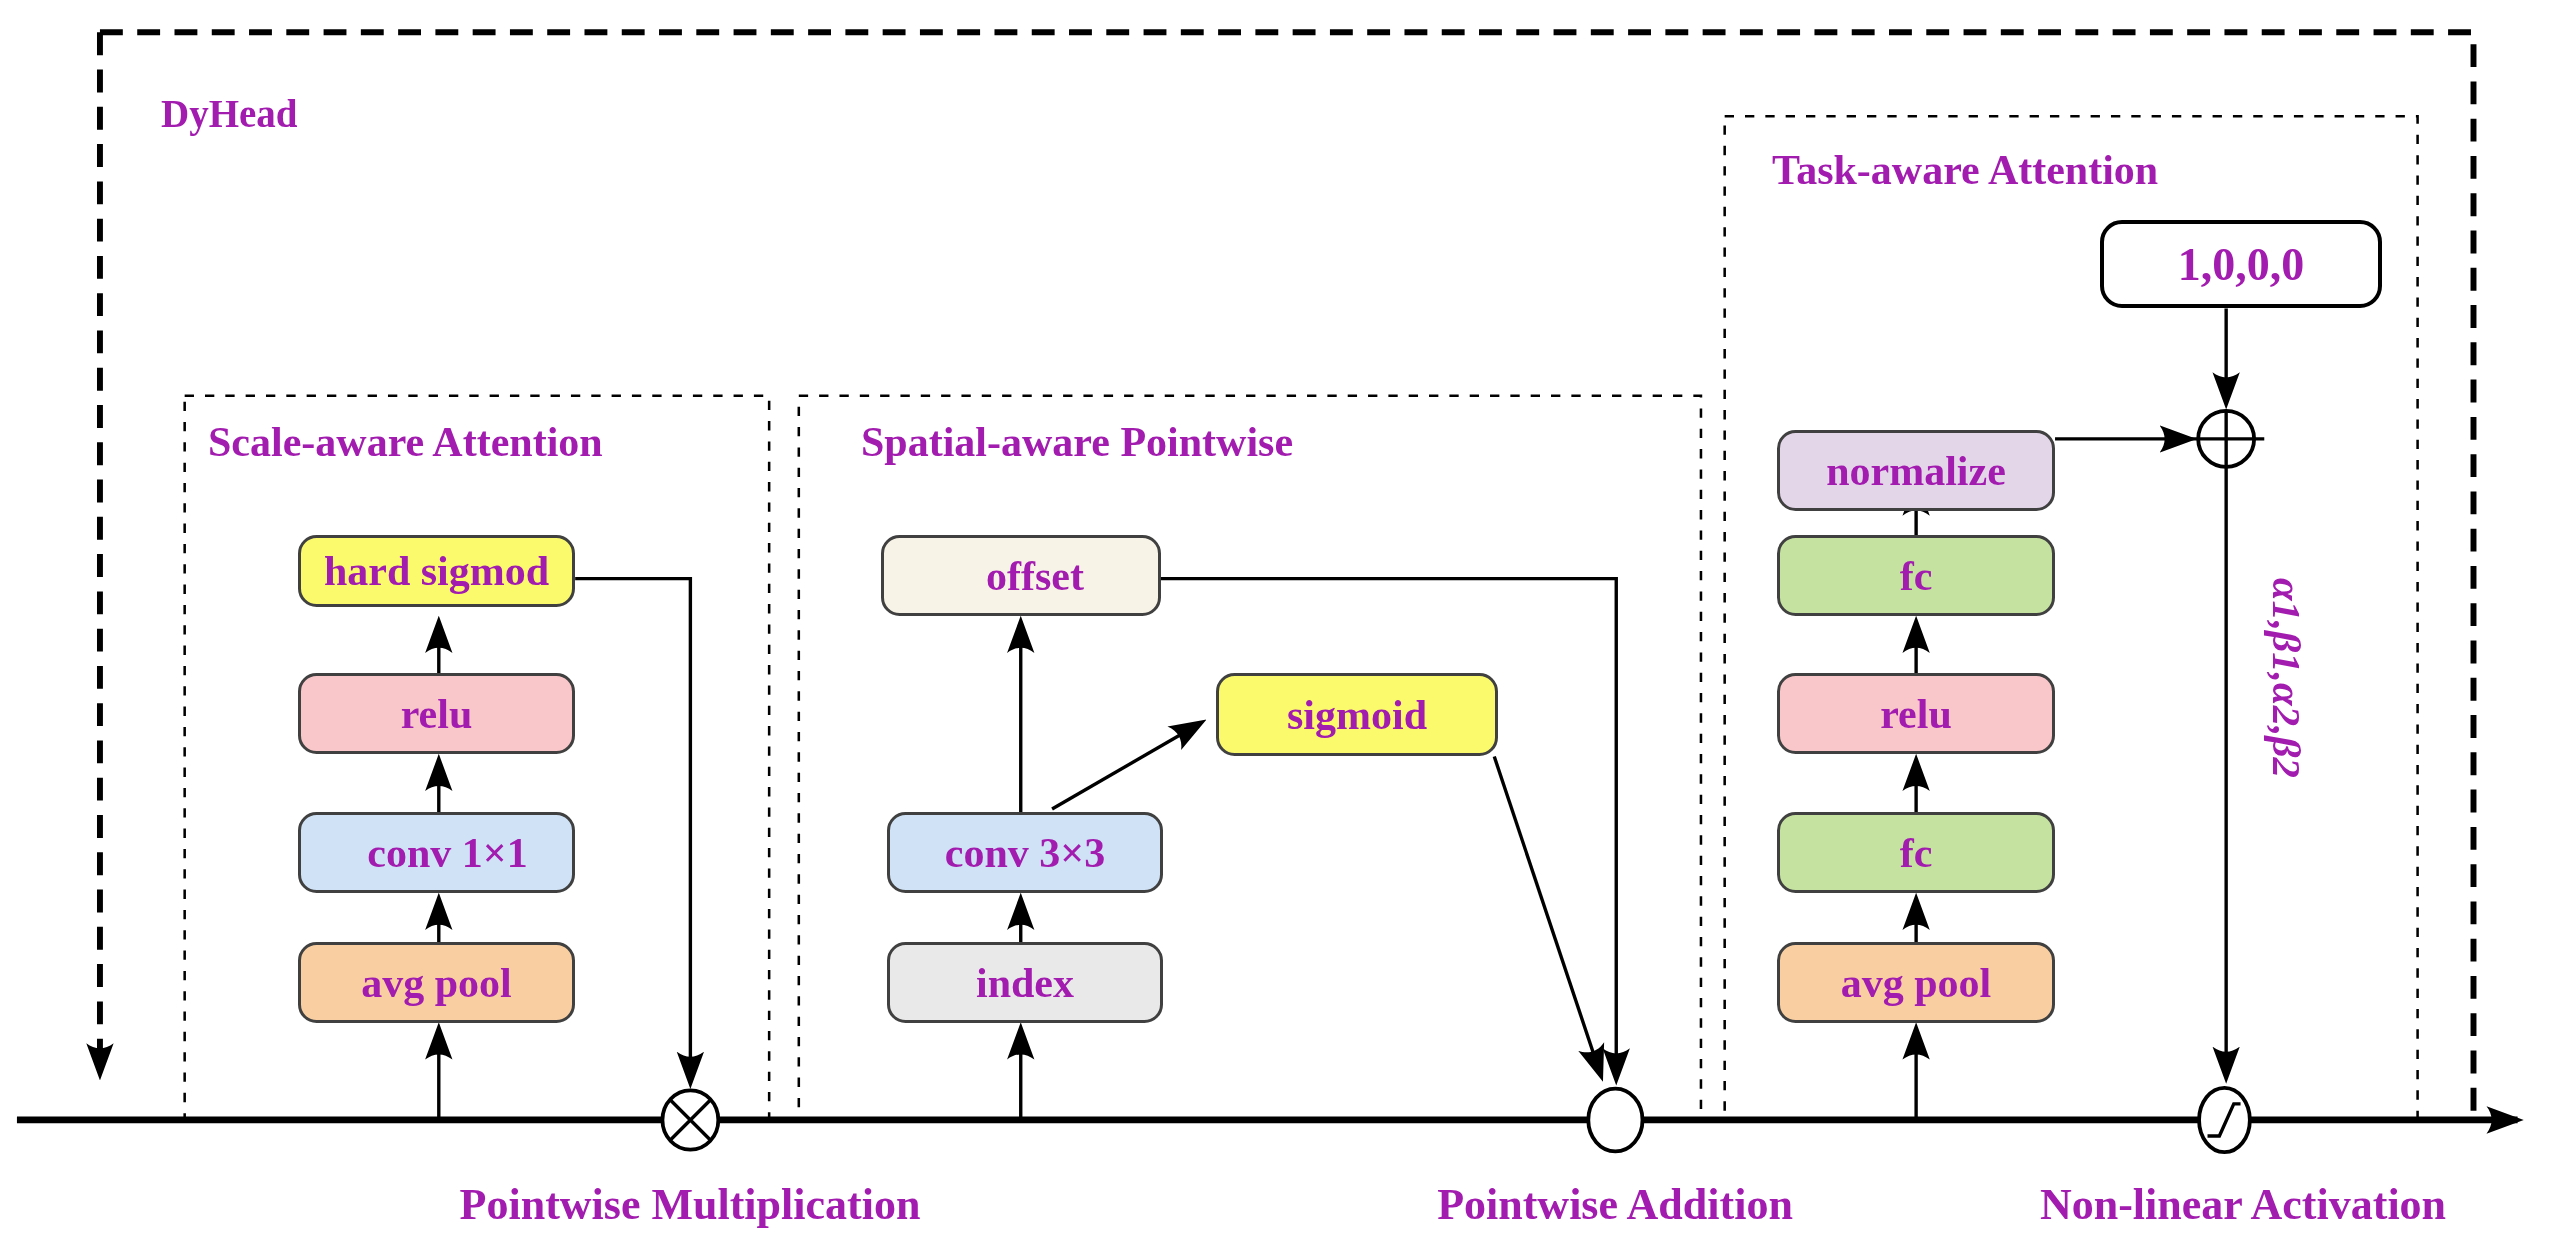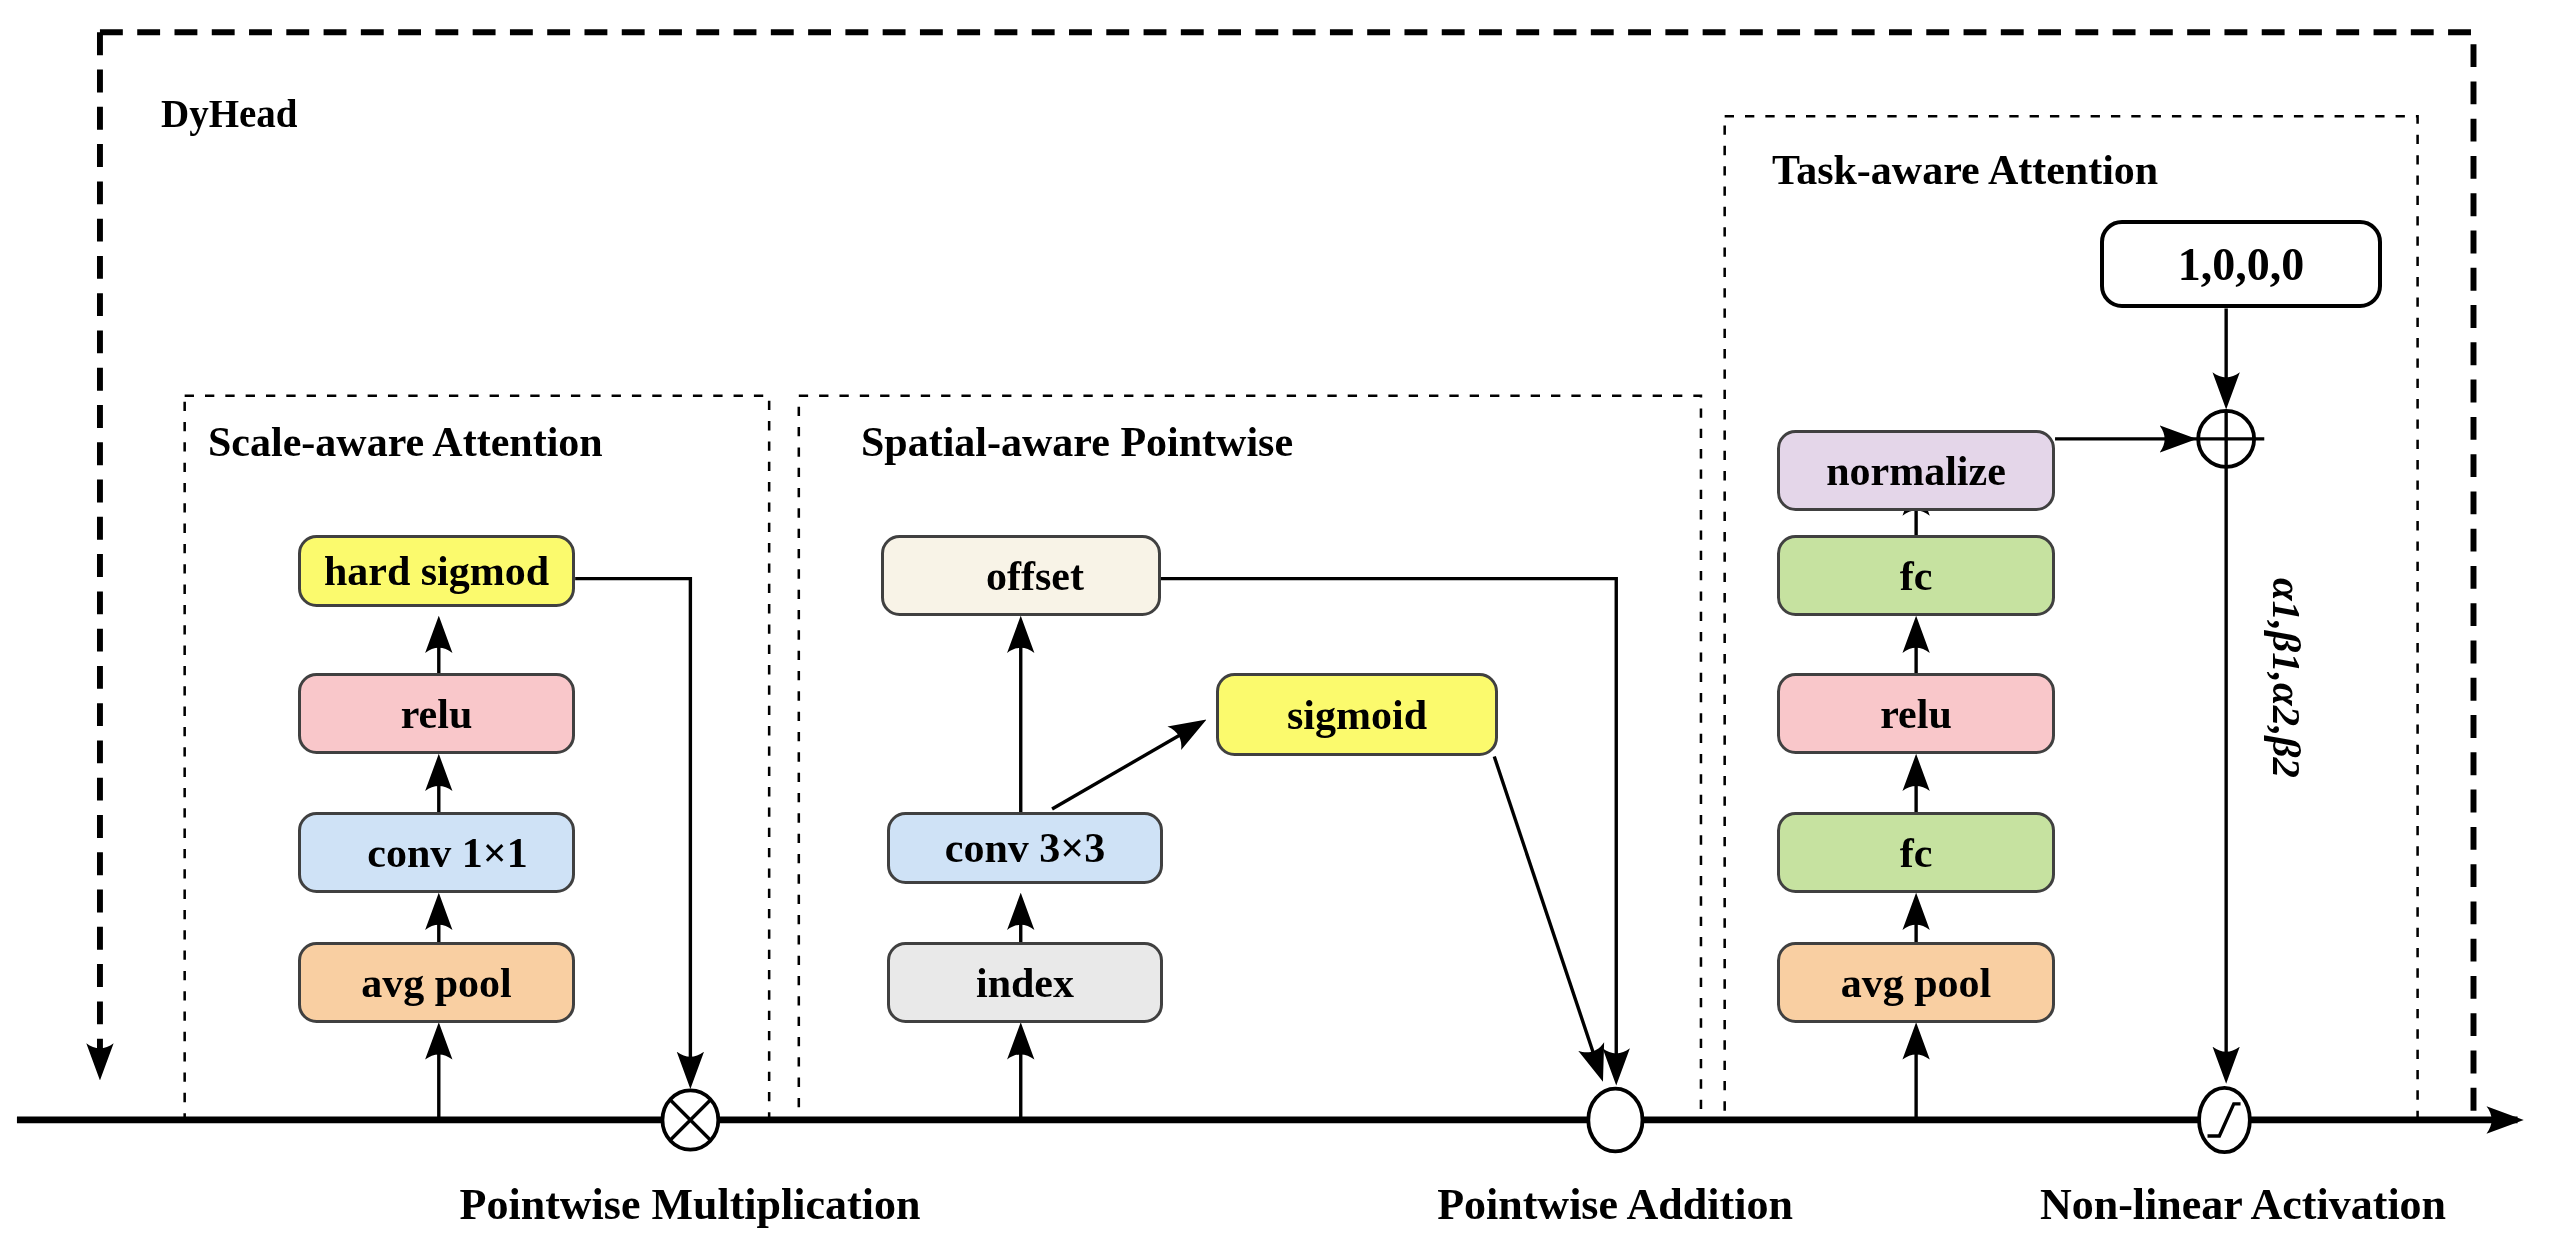--- a/index.html
+++ b/index.html
@@ -1,18 +1,18 @@
 <!DOCTYPE html>
 <html style="font-size:13.6px"><head>
 <meta charset="utf-8">
 <style>
   html,body{margin:0;padding:0;background:#fff;}
   #canvas{
     position:relative;width:2576px;height:1248px;background:#fff;overflow:hidden;
-    font-family:"Liberation Serif","DejaVu Serif",serif;color:#000000;
+    font-family:"Liberation Serif","DejaVu Serif",serif;color:#a21caf;
   }
   #lines{position:absolute;left:0;top:0;width:2576px;height:1248px;}
   .block{
     position:absolute;box-sizing:border-box;border:3.4px solid #404040;border-radius:18.6px;
     display:flex;align-items:center;justify-content:center;
     font-weight:bold;font-size:42px;line-height:1;white-space:nowrap;
   }
   .c-yellow{background:#FBFA6D;}
   .c-pink{background:#F9C7CA;}
   .c-blue{background:#CFE2F6;}
@@ -114,21 +114,21 @@
   <div class="block c-orange" style="left:298px;top:942px;width:277px;height:81px;">
     <span>avg pool</span>
   </div>
 
   <div class="block c-beige" style="left:881px;top:535px;width:280px;height:81px;padding-left:28px;">
     <span>offset</span>
   </div>
   <div class="block c-yellow" style="left:1216px;top:673px;width:282px;height:83px;justify-content:center;">
     <span>sigmoid</span>
   </div>
-  <div class="block c-blue" style="left:887px;top:812px;width:276px;height:72px;">
+  <div class="block c-blue" style="left:887px;top:812px;width:276px;height:81px;">
     <span>conv 3×3</span>
   </div>
   <div class="block c-gray" style="left:887px;top:942px;width:276px;height:81px;">
     <span>index</span>
   </div>
 
   <div class="block c-purple" style="left:1777px;top:398px;width:278px;height:81px;">
     <span>normalize</span>
   </div>
   <div class="block c-green" style="left:1777px;top:535px;width:278px;height:81px;">

